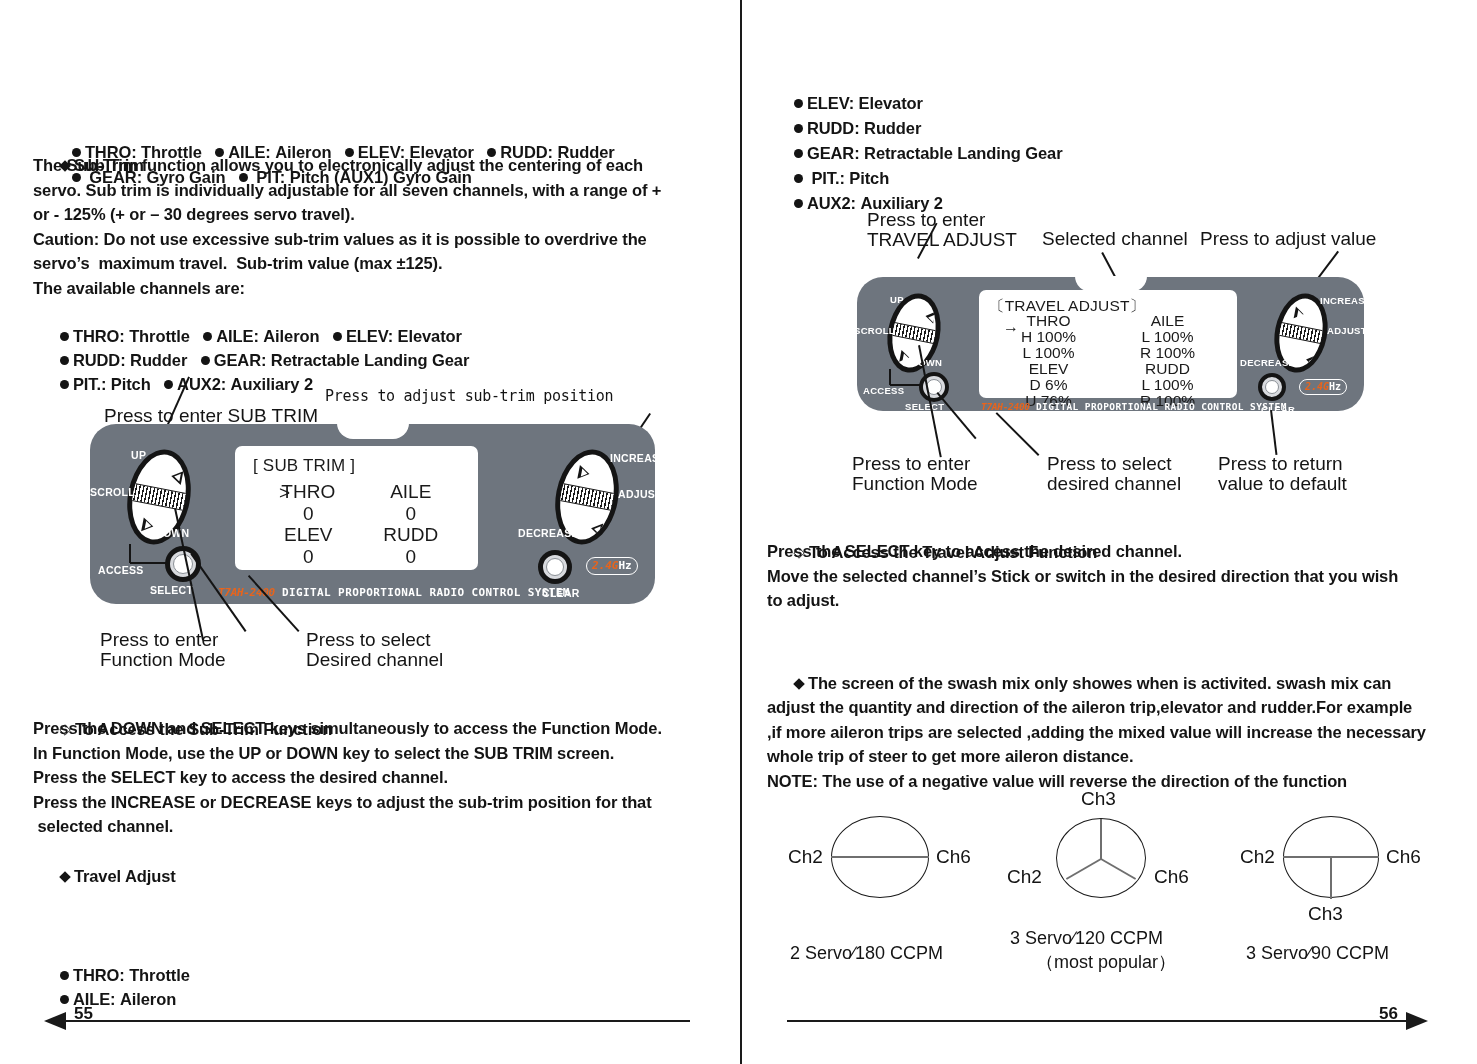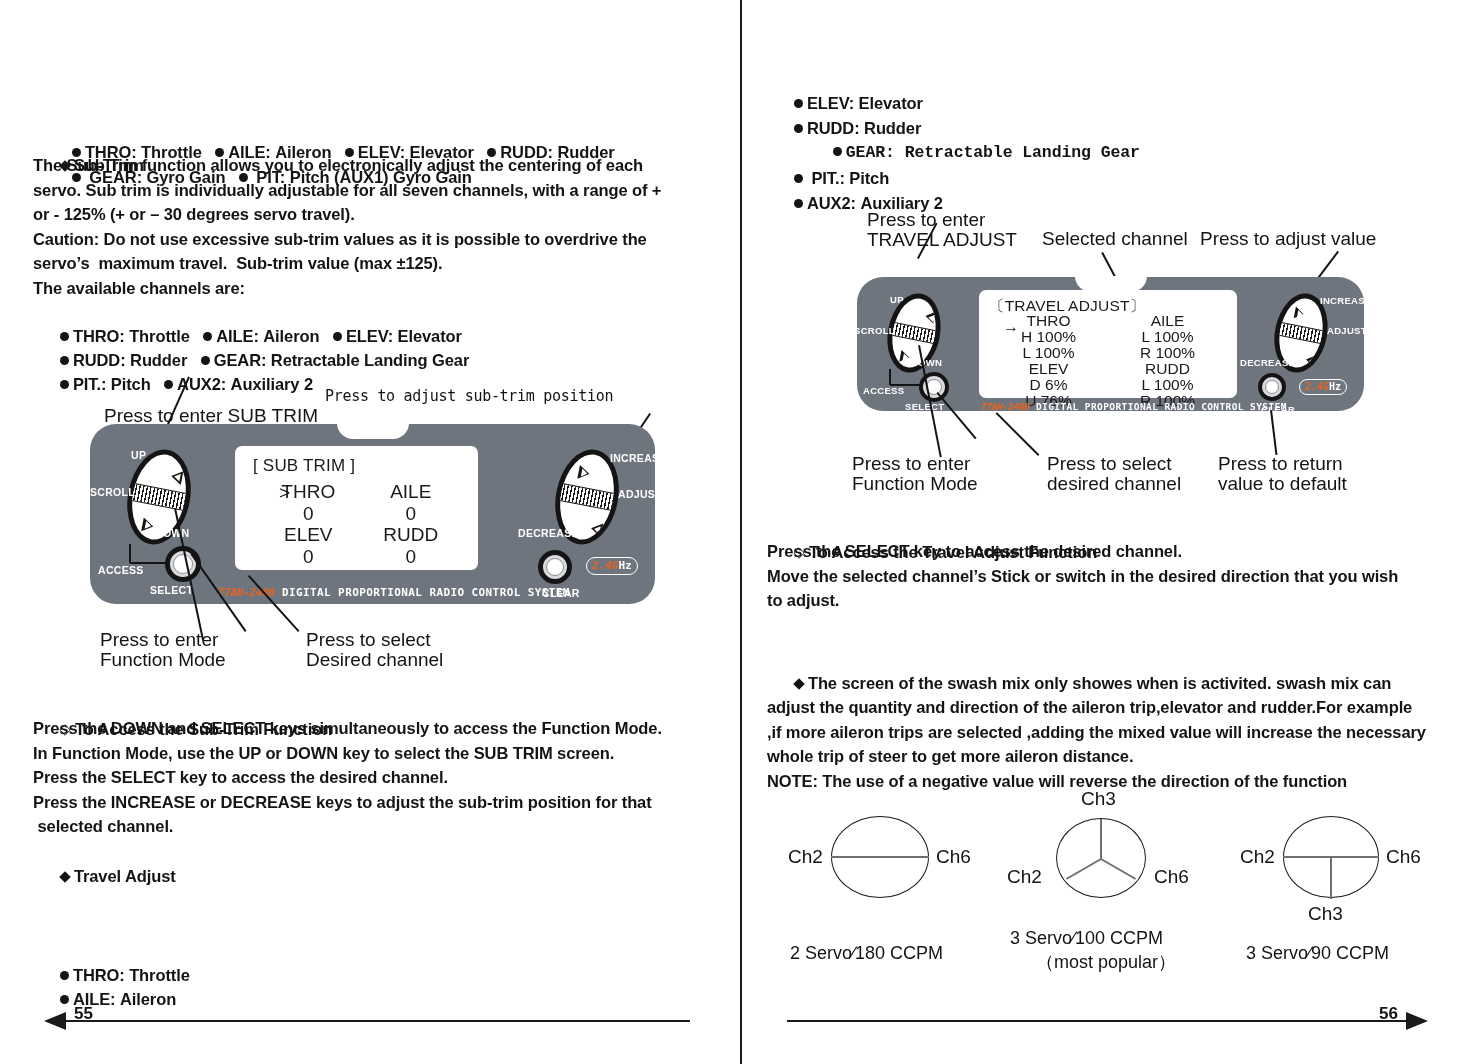--- a/index.html
+++ b/index.html
@@ -456,21 +456,21 @@
   </div>
 
   <div class="col col-right">
 
     <div class="txt" style="left:25px; top:66px;">
       <span class="dot"></span><span>ELEV:</span>&nbsp;<span>Elevator</span>
     </div>
     <div class="txt" style="left:25px; top:91px;">
       <span class="dot"></span><span>RUDD:</span>&nbsp;<span>Rudder</span>
     </div>
-    <div class="txt" style="left:32px; top:116px;font-family:Liberation Mono, monospace;">
+    <div class="txt" style="left:25px; top:116px;">
       <span class="dot"></span><span>GEAR:</span>&nbsp;<span>Retractable Landing Gear</span>
     </div>
     <div class="txt" style="left:25px; top:141px;">
       <span class="dot"></span><span> PIT.:</span>&nbsp;<span>Pitch</span>
     </div>
     <div class="txt" style="left:25px; top:166px;">
       <span class="dot"></span><span>AUX2:</span>&nbsp;<span>Auxiliary 2</span>
     </div>
 
     <div class="callout" style="left:125px; top:210px;">Press to enter
@@ -599,21 +599,21 @@
 
     <div class="swash" style="left:0px; top:0px;">
       <div class="swash-circle" style="left:314px; top:818px; width:90px; height:80px;"></div>
 
       <div class="spoke" style="left:359px; top:858px; width:40px; transform: rotate(-90deg);"></div>
       <div class="spoke" style="left:359px; top:858px; width:40px; transform: rotate(150deg);"></div>
       <div class="spoke" style="left:359px; top:858px; width:40px; transform: rotate(30deg);"></div>
       <div class="swash-lbl" style="left:339px; top:788px;">Ch3</div>
       <div class="swash-lbl" style="left:265px; top:866px;">Ch2</div>
       <div class="swash-lbl" style="left:412px; top:866px;">Ch6</div>
-      <div class="swash-cap" style="left:268px; top:928px;">3 Servo∕100  CCPM</div>
+      <div class="swash-cap" style="left:268px; top:928px;">3 Servo∕120  CCPM</div>
       <div class="swash-cap" style="left:294px; top:950px;">（most popular）</div>
     </div>
 
     <div class="swash" style="left:0px; top:0px;">
       <div class="swash-circle" style="left:541px; top:816px; width:96px; height:82px;"></div>
       <div class="spoke" style="left:541px; top:856px; width:96px;"></div>
       <div class="spoke" style="left:589px; top:856px; width:42px; transform: rotate(90deg);"></div>
       <div class="swash-lbl" style="left:498px; top:846px;">Ch2</div>
       <div class="swash-lbl" style="left:644px; top:846px;">Ch6</div>
       <div class="swash-lbl" style="left:566px; top:903px;">Ch3</div>

